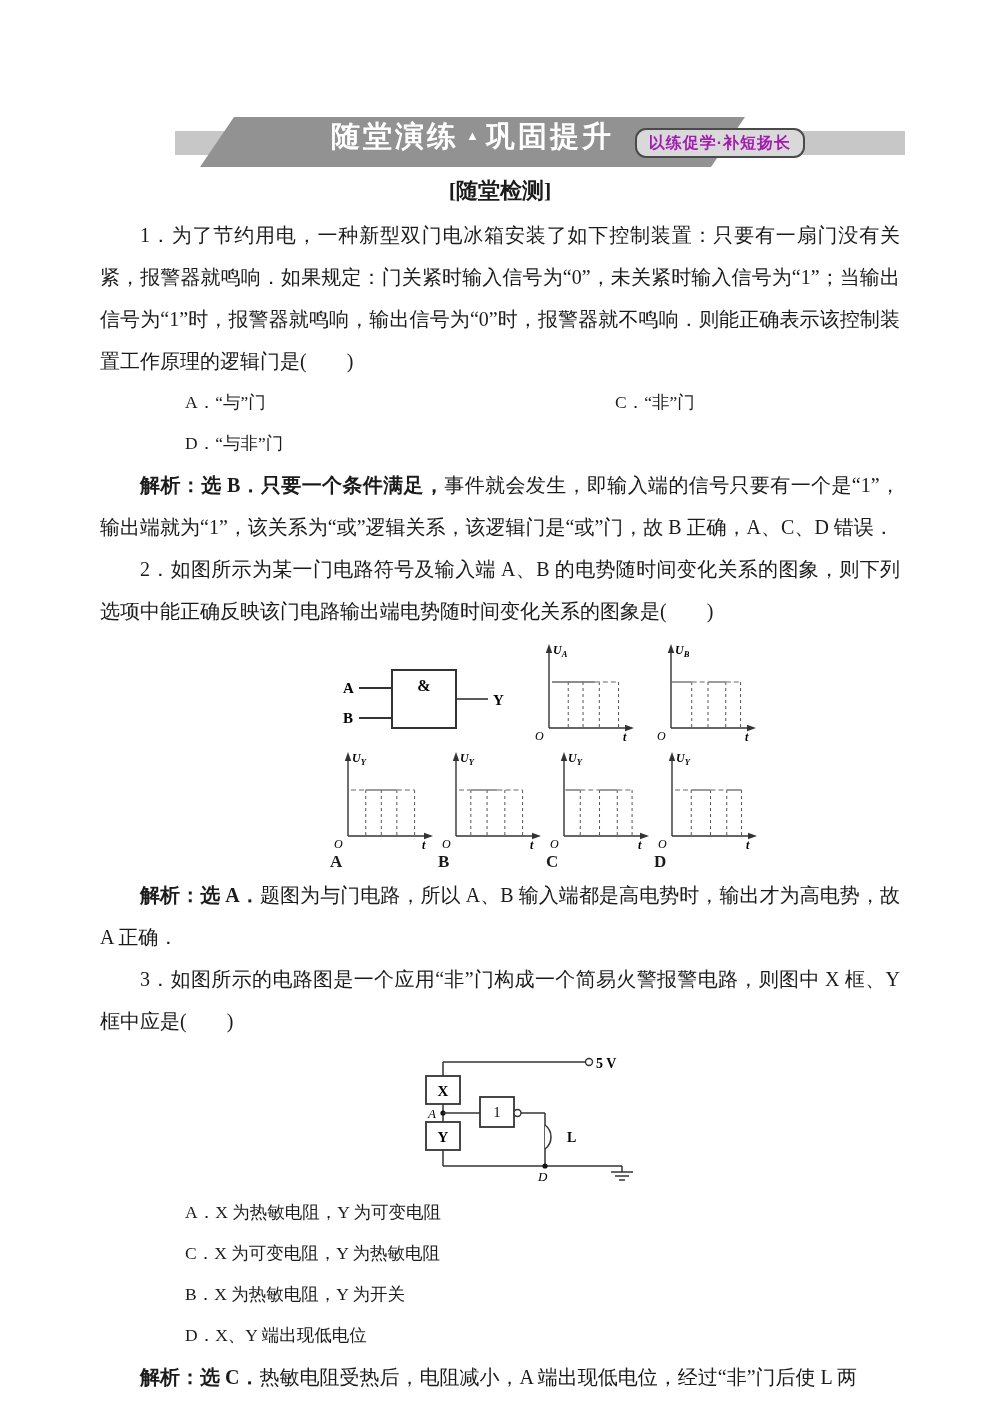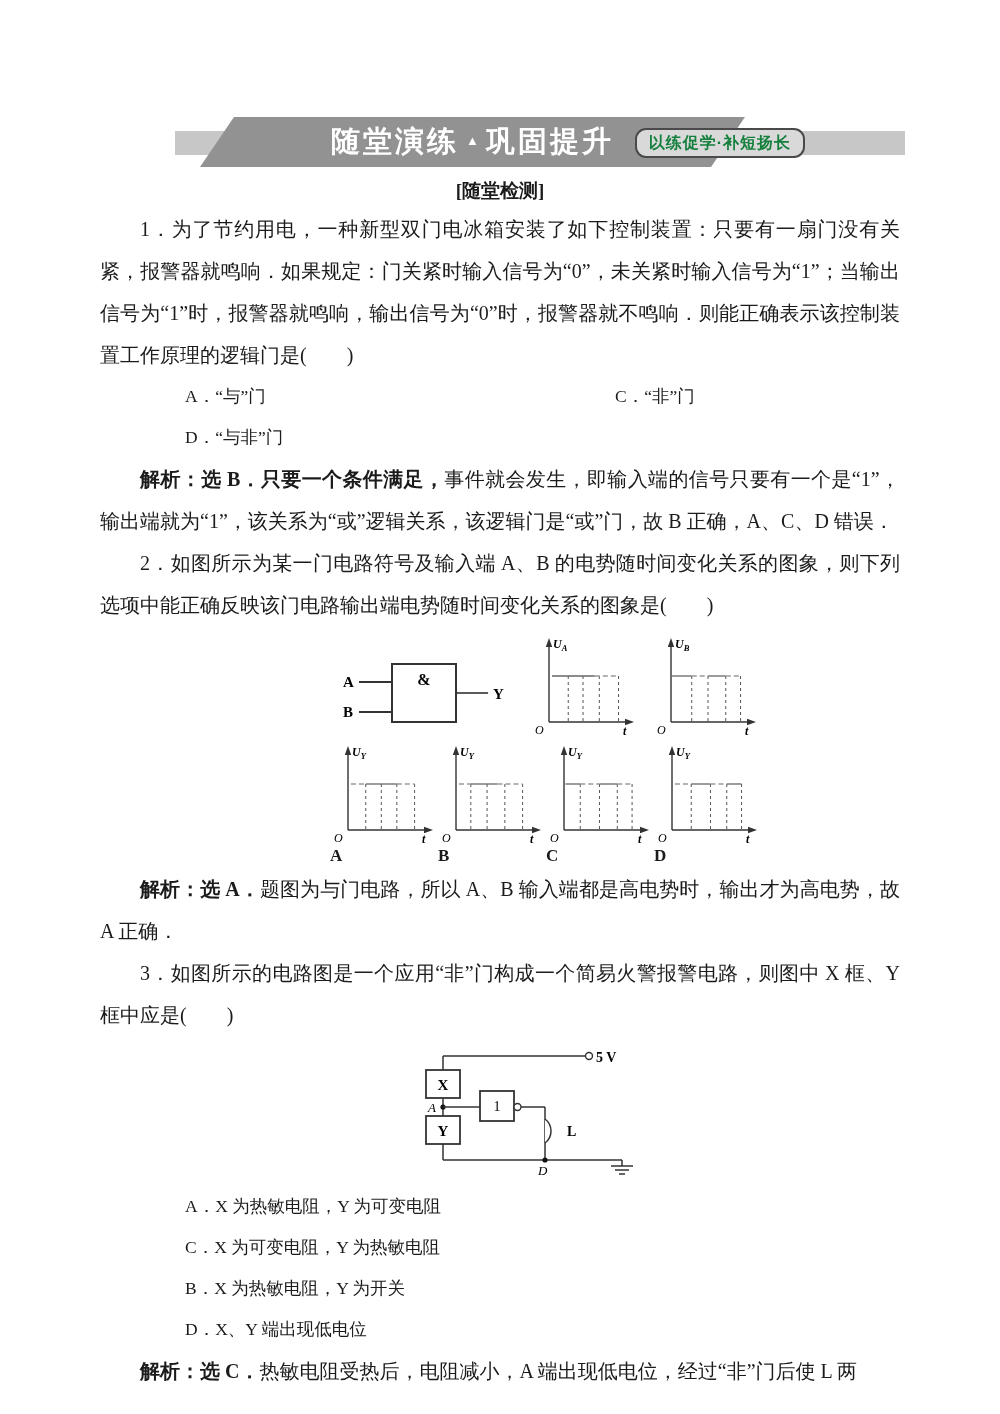--- a/index.html
+++ b/index.html
@@ -9,36 +9,36 @@
     font-family:"Liberation Serif","DejaVu Serif",serif;
     color:#1b1b1b;
   }
   .content{padding:0 100px;}
   
   .banner-row{position:relative;height:52px;margin-top:116px;}
   .banner-strip{position:absolute;left:75px;top:15px;width:730px;height:24px;background:#c7c7c7;}
   .banner-hex{
     position:absolute;left:100px;top:1px;width:545px;height:50px;background:#929292;
     clip-path:polygon(34px 0, 100% 0, calc(100% - 34px) 100%, 0 100%);
-    display:flex;align-items:center;justify-content:center;
+    display:flex;align-items:flex-start;justify-content:center;
   }
   .banner-title{
     font-family:"Liberation Sans","DejaVu Sans",sans-serif;
     font-weight:bold;color:#ffffff;font-size:29px;letter-spacing:3px;
     display:flex;align-items:center;gap:7px;
   }
   .banner-sep{font-size:13px;letter-spacing:0;transform:translateY(-2px);}
   .slogan-box{
     position:absolute;right:95px;top:12px;height:26px;line-height:26px;
     border:2px solid #4a4a4a;border-radius:11px;background:#d9d9d9;
-    padding:0 12px;font-size:16px;font-weight:bold;color:#15803d;
+    padding:0 12px;font-size:16px;font-weight:bold;color:#a21caf;
     font-family:"Liberation Sans","DejaVu Sans",sans-serif;letter-spacing:1px;
   }
   
-  .section-heading{text-align:center;font-size:19px;font-weight:bold;margin:8px 0 2px;line-height:30px;}
+  .section-heading{text-align:center;font-size:22px;font-weight:bold;margin:8px 0 8px;line-height:30px;}
   p.para{margin:0;font-size:20px;line-height:42px;text-align:justify;text-indent:2em;}
   p.para .lead{font-weight:bold;}
   .opts-grid{display:grid;grid-template-columns:430px 1fr;padding-left:85px;font-size:17.5px;line-height:41px;}
   .opt-list{padding-left:85px;font-size:17.5px;line-height:41px;}
   .opt-list div{white-space:nowrap;}
   
   .fig-row1{display:flex;align-items:flex-end;gap:18px;margin:8px 0 2px 238px;}
   .fig-row2{display:flex;gap:4px;margin:0 0 2px 230px;}
   .opt-graph{display:flex;flex-direction:column;align-items:flex-start;}
   .g-label{font-size:17px;font-weight:bold;line-height:20px;margin-top:-2px;}

